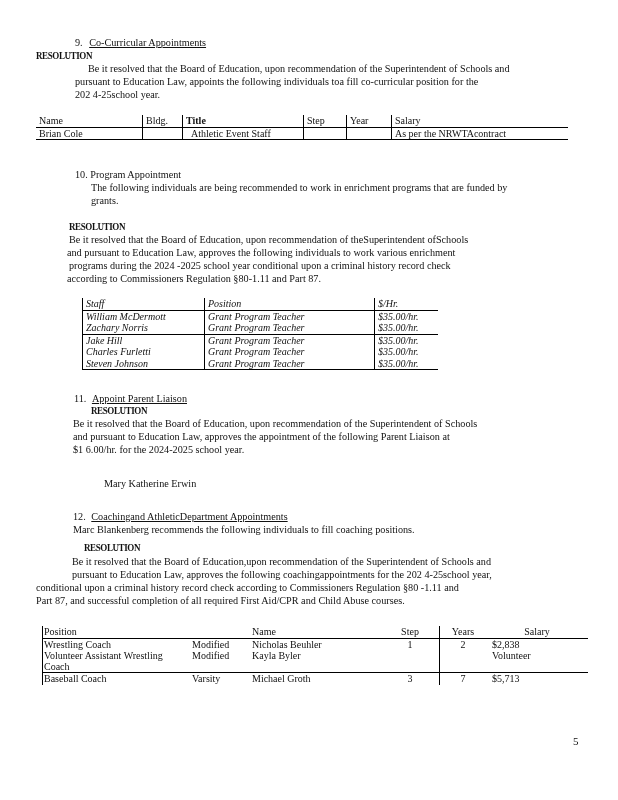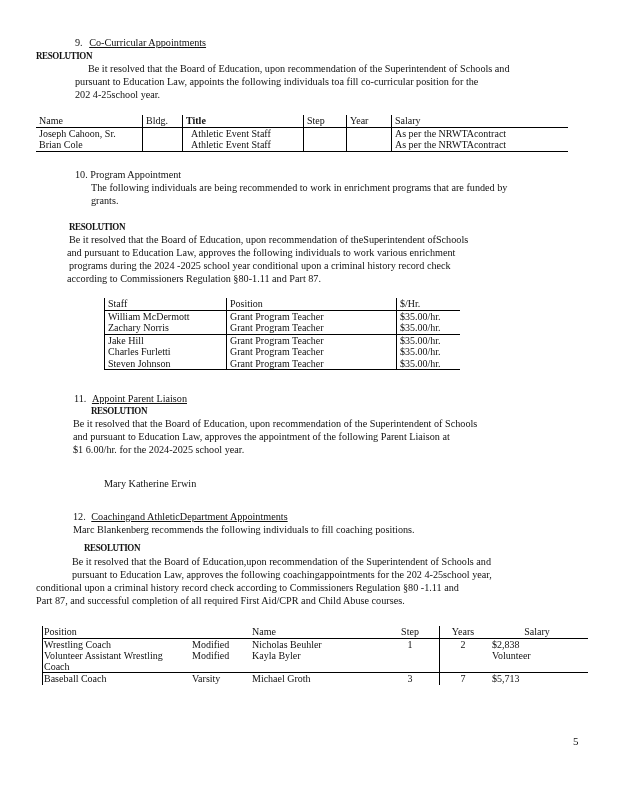--- a/index.html
+++ b/index.html
@@ -9,21 +9,21 @@
     }
     .abs { position: absolute; white-space: nowrap; line-height: 12px; }
     .u { text-decoration: underline; }
     .res { font-weight: bold; font-size: 9px; letter-spacing: -0.4px; transform: scaleY(1.1); }
     table { border-collapse: collapse; position: absolute; font-size: 10px; }
     td { padding: 0 3px; line-height: 11.5px; vertical-align: top; white-space: nowrap; }
     .t1 { left: 36px; top: 115px; width: 532px; }
     .t1 tr.hd td { border-bottom: 1px solid #000; }
     .t1 tr.last td { border-bottom: 1px solid #000; }
     .t1 td.vb { border-left: 1px solid #000; }
-    .t2 { left: 104px; top: 298px; width: 356px; }
+    .t2 { left: 82px; top: 298px; width: 356px; font-style: italic; }
     .t2 td { border-left: 1px solid #000; }
     .t2 tr.hd td, .t2 tr.sep td, .t2 tr.last td { border-bottom: 1px solid #000; }
     .t3 { left: 42px; top: 626px; width: 546px; }
     .t3 td { padding: 0 1px; }
     .t3 tr.hd td, .t3 tr.sep td { border-bottom: 1px solid #000; }
     .t3 td.first { border-left: 1px solid #000; }
     .t3 td.yb { border-left: 1px solid #000; }
     .c { text-align: center; }
     .wrap { white-space: normal; }
   </style>
@@ -41,28 +41,20 @@
 
 <table class="t1">
   <tbody>
       <tr class="hd">
     <td style="width:100px;">Name</td>
     <td class="vb" style="width:33px;">Bldg.</td>
     <td class="vb" style="width:114px;font-weight:bold;">Title</td>
     <td class="vb" style="width:36px;">Step</td>
     <td class="vb" style="width:38px;">Year</td>
     <td class="vb">Salary</td>
-  </tr>
-  <tr>
-    <td>Joseph Cahoon, Sr.</td>
-    <td class="vb"></td>
-    <td class="vb" style="padding-left:8px;">Athletic Event Staff</td>
-    <td class="vb"></td>
-    <td class="vb"></td>
-    <td class="vb">As per the NRWTAcontract</td>
   </tr>
   <tr class="last">
     <td>Brian Cole</td>
     <td class="vb"></td>
     <td class="vb" style="padding-left:8px;">Athletic Event Staff</td>
     <td class="vb"></td>
     <td class="vb"></td>
     <td class="vb">As per the NRWTAcontract</td>
   </tr>
 </tbody>

